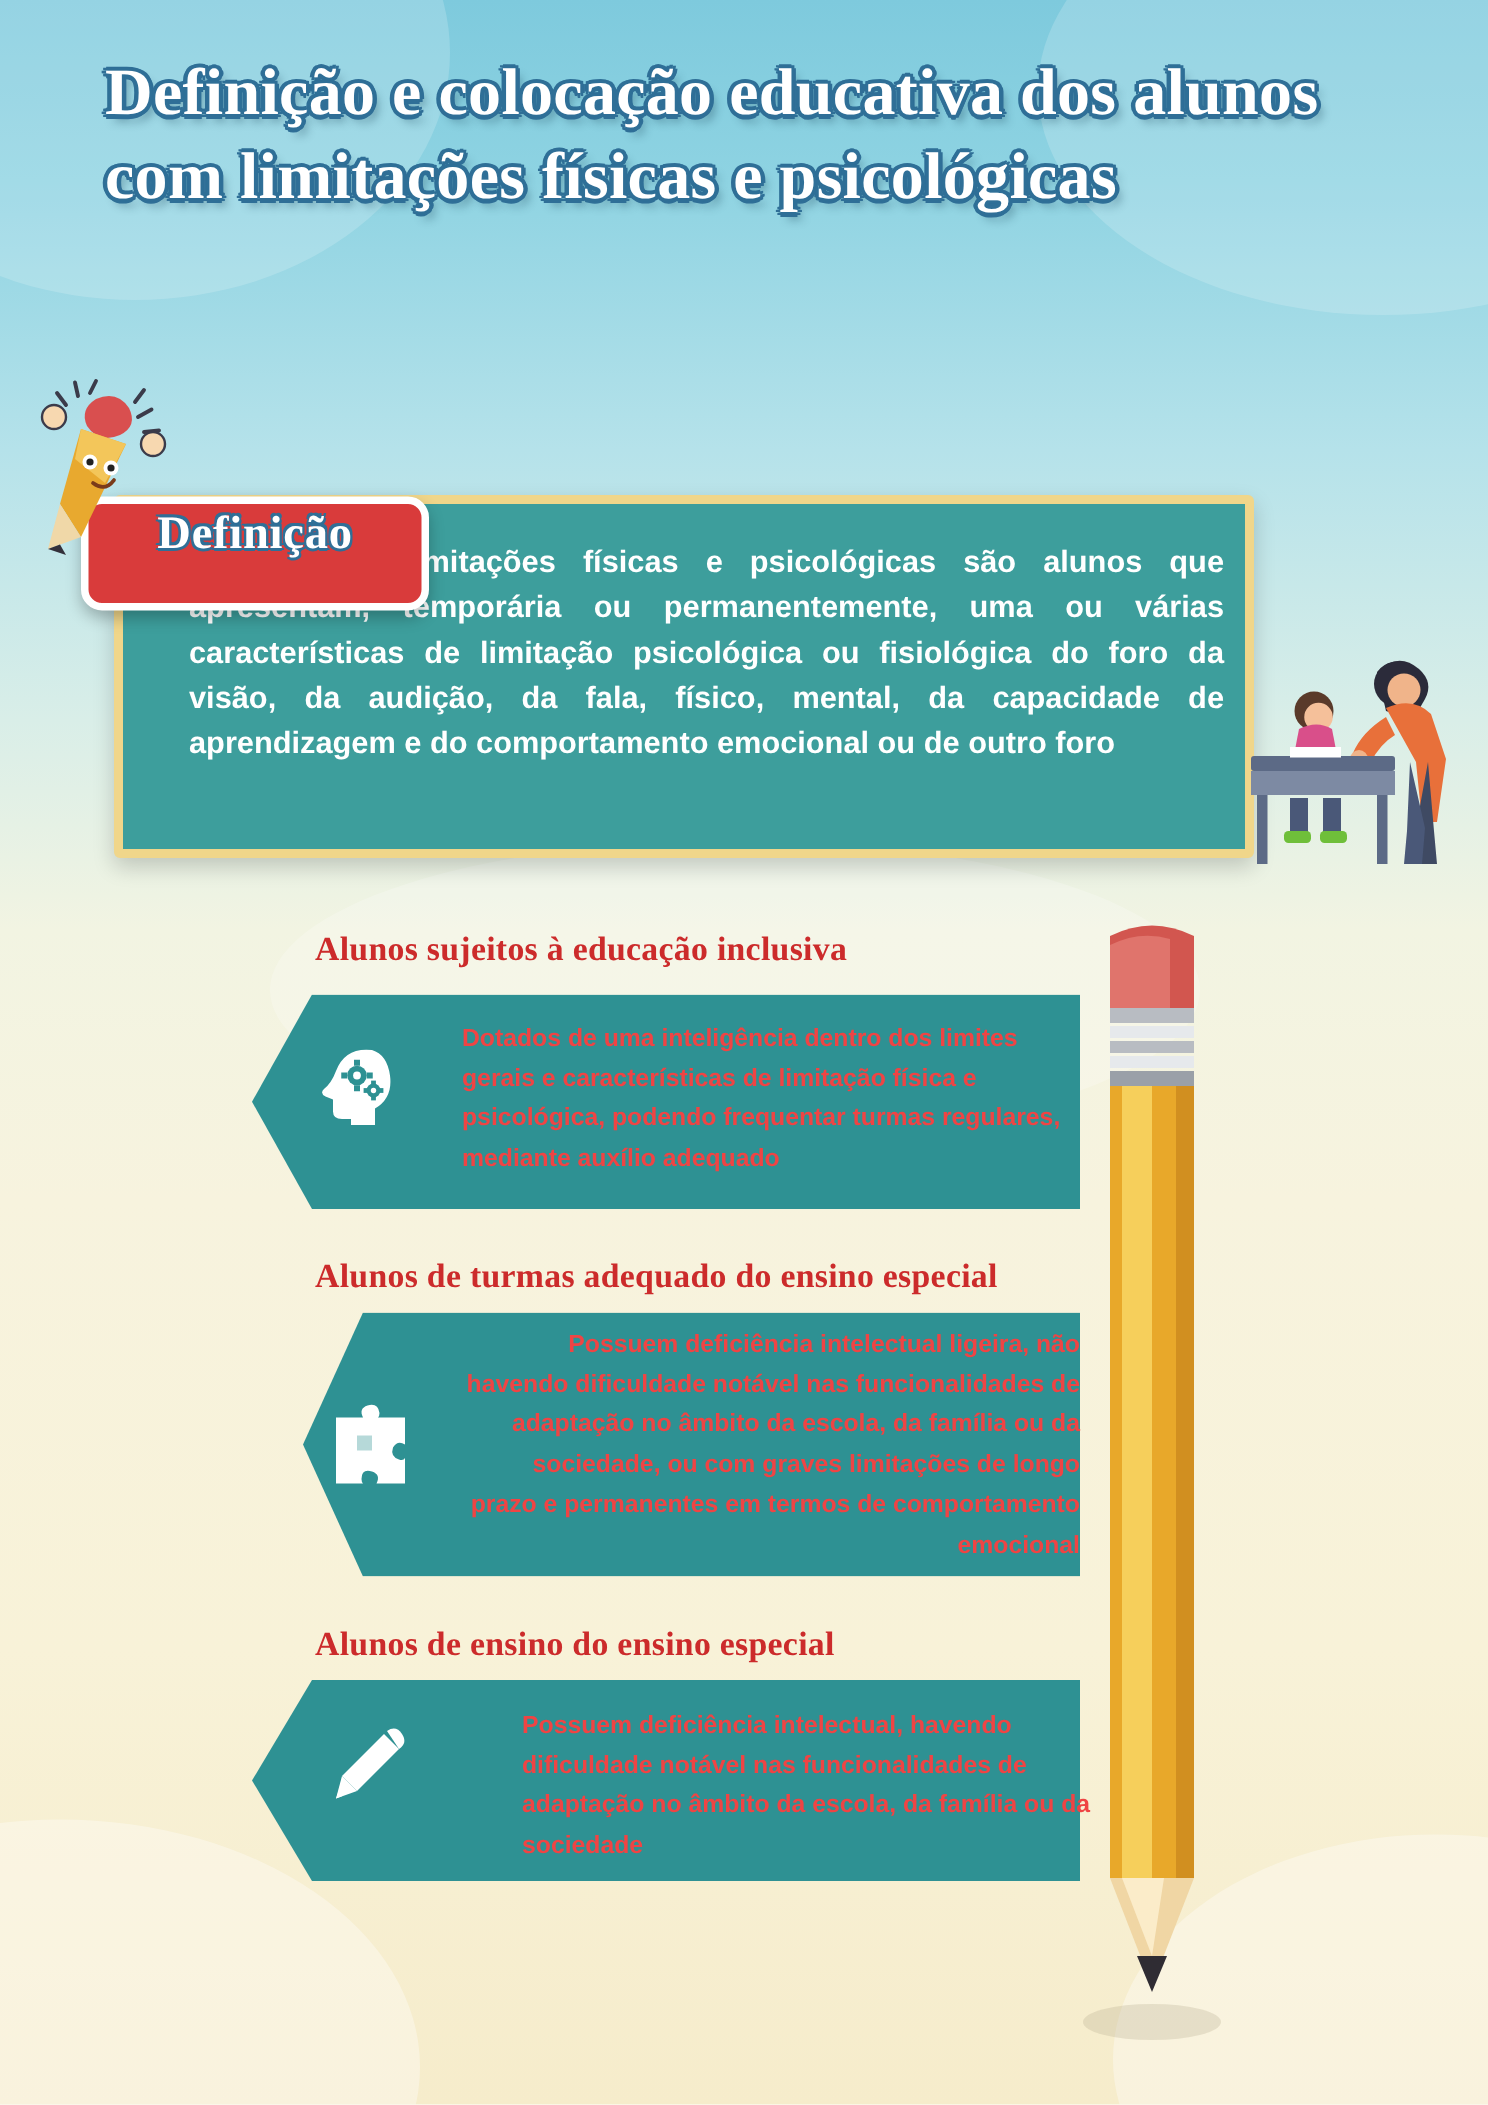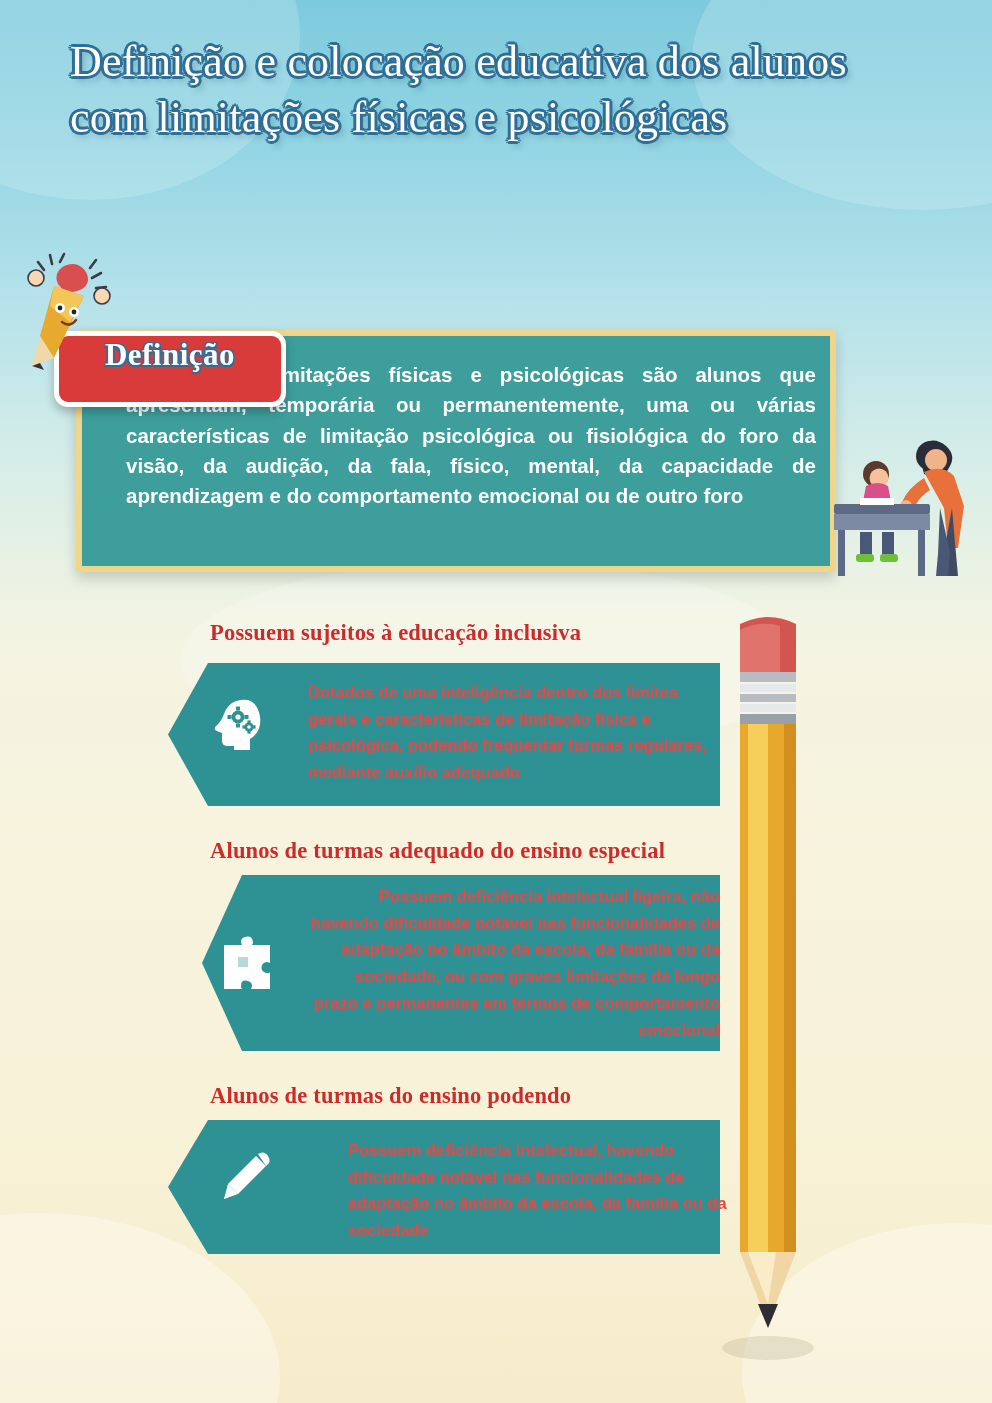--- a/index.html
+++ b/index.html
@@ -35,21 +35,21 @@
   .blob-4 { right: -180px; bottom: -120px; width: 430px; height: 300px; background: rgba(255,255,255,0.35); }
   .blob-5 { left: 180px; top: 560px; width: 620px; height: 200px; background: rgba(255,255,255,0.22); }
 
   
   .title {
     position: absolute;
     left: 70px;
     top: 34px;
     width: 840px;
     font-family: "Liberation Serif", serif;
-    font-weight: normal;
+    font-weight: bold;
     font-size: 44px;
     line-height: 1.28;
     color: #ffffff;
     letter-spacing: 0.2px;
     text-shadow:
       -2px -2px 0 #2f6f97,
        2px -2px 0 #2f6f97,
       -2px  2px 0 #2f6f97,
        2px  2px 0 #2f6f97,
        0px  3px 0 #2f6f97,
@@ -247,21 +247,21 @@
   <rect x="22" y="98" width="56" height="8" fill="#e6e9ec"></rect>
   <rect x="22" y="108" width="56" height="10" fill="#9aa0a8"></rect>
   <rect x="22" y="118" width="56" height="528" fill="#e8a82a"></rect>
   <rect x="30" y="118" width="20" height="528" fill="#f6cf5b"></rect>
   <rect x="66" y="118" width="12" height="528" fill="#d18f20"></rect>
   <path d="M22 646 l28 72 l28 -72 z" fill="#f0d6a4"></path>
   <path d="M30 646 l20 52 l8 -52 z" fill="#fbecc9"></path>
   <path d="M40 698 l10 24 l10 -24 z" fill="#2f2c33"></path>
 </svg>
 
-<div class="sec-heading h1">Possuem sujeitos à educação inclusiva</div>
+<div class="sec-heading h1">Alunos sujeitos à educação inclusiva</div>
 <div class="arrow-box box1"></div>
 <svg class="arrow-icon i1" viewBox="0 0 56 56">
   <path d="M34 6 q-18 -2 -24 14 q-3 8 -8 12 q-3 3 1 5 l5 2 l0 8 q0 5 6 5 l6 0 l0 6 l16 0 l0 -13 q12 -7 10 -22 q-2 -14 -12 -17z" fill="#ffffff"></path>
   <circle cx="24" cy="23" r="6.5" fill="#2e9193"></circle>
   <circle cx="24" cy="23" r="2.6" fill="#ffffff"></circle>
   <g fill="#2e9193">
     <rect x="22" y="12.5" width="4" height="4"></rect>
       <rect x="22" y="29.5" width="4" height="4"></rect>
     <rect x="13.5" y="21" width="4" height="4"></rect>
       <rect x="30.5" y="21" width="4" height="4"></rect>
@@ -278,21 +278,21 @@
 <div class="arrow-text t1">Dotados de uma inteligência dentro dos limites gerais e características de limitação física e psicológica, podendo frequentar turmas regulares, mediante auxílio adequado</div>
 
 <div class="sec-heading h2">Alunos de turmas adequado do ensino especial</div>
 <div class="arrow-box box2"></div>
 <svg class="arrow-icon i2" viewBox="0 0 56 56">
   <path d="M8 10 l18 0 q-3 -6 3 -8 q7 -2 8 5 q0 2 -1 3 l18 0 l0 18 q-5 -3 -8 2 q-2 6 4 8 q3 1 4 -1 l0 17 l-19 0 q3 -6 -3 -8 q-7 -2 -7 5 q0 2 1 3 l-18 0 z" fill="#ffffff"></path>
   <path d="M22 22 l10 0 l0 10 l-10 0 z" fill="#2e9193" opacity="0.35"></path>
 </svg>
 <div class="arrow-text t2">Possuem deficiência intelectual ligeira, não havendo dificuldade notável nas funcionalidades de adaptação no âmbito da escola, da família ou da sociedade, ou com graves limitações de longo prazo e permanentes em termos de comportamento emocional</div>
 
-<div class="sec-heading h3">Alunos de turmas do ensino podendo</div>
+<div class="sec-heading h3">Alunos de ensino do ensino especial</div>
 <div class="arrow-box box3"></div>
 <svg class="arrow-icon i3" viewBox="0 0 56 56">
   <path d="M40 6 l10 10 l-28 28 l-10 -10 z" fill="#ffffff"></path>
   <path d="M42 4 q6 -4 10 2 q4 6 -2 10 l-8 -12z" fill="#ffffff"></path>
   <path d="M12 34 l10 10 l-14 5 z" fill="#ffffff"></path>
   <path d="M8 49 l4 -1.5 l-2.5 -2.5z" fill="#ffffff"></path>
 </svg>
 <div class="arrow-text t3">Possuem deficiência intelectual, havendo dificuldade notável nas funcionalidades de adaptação no âmbito da escola, da família ou da sociedade</div>
 
 </body></html>

